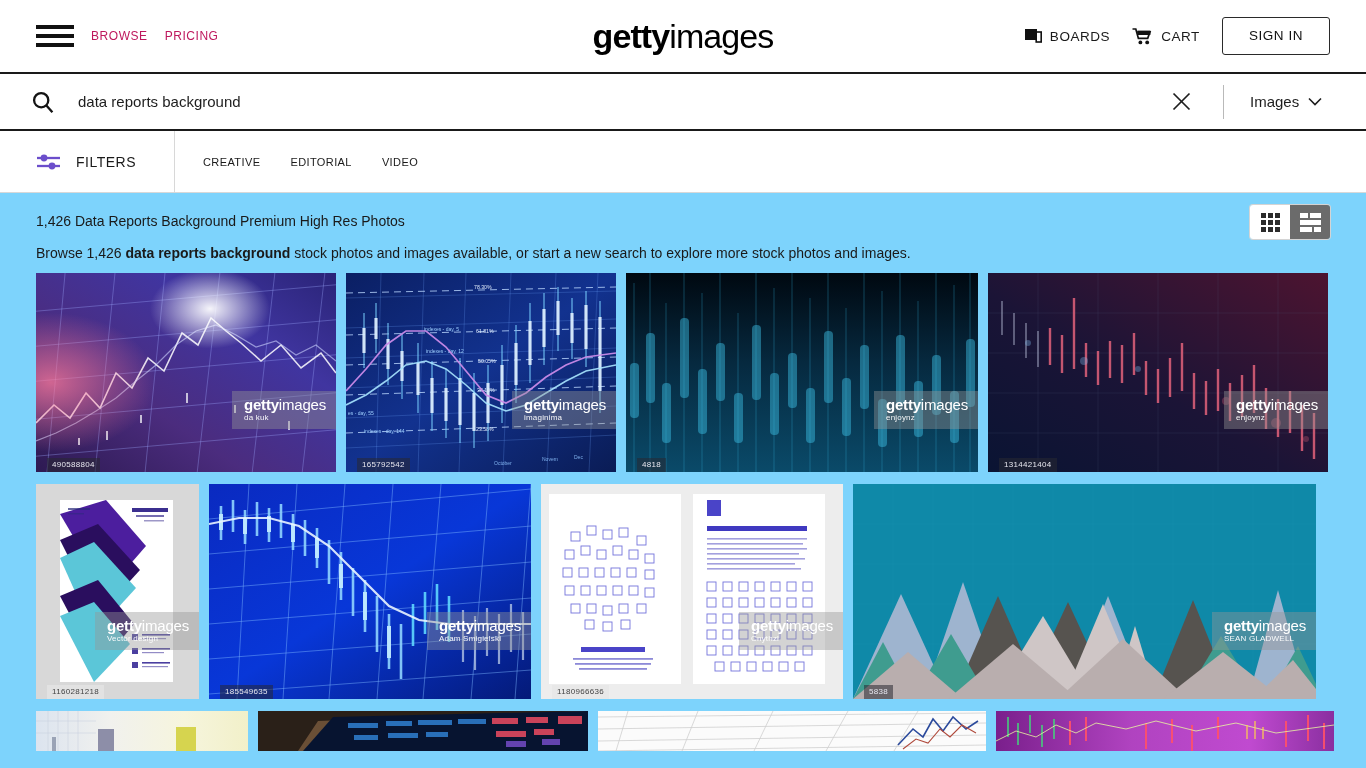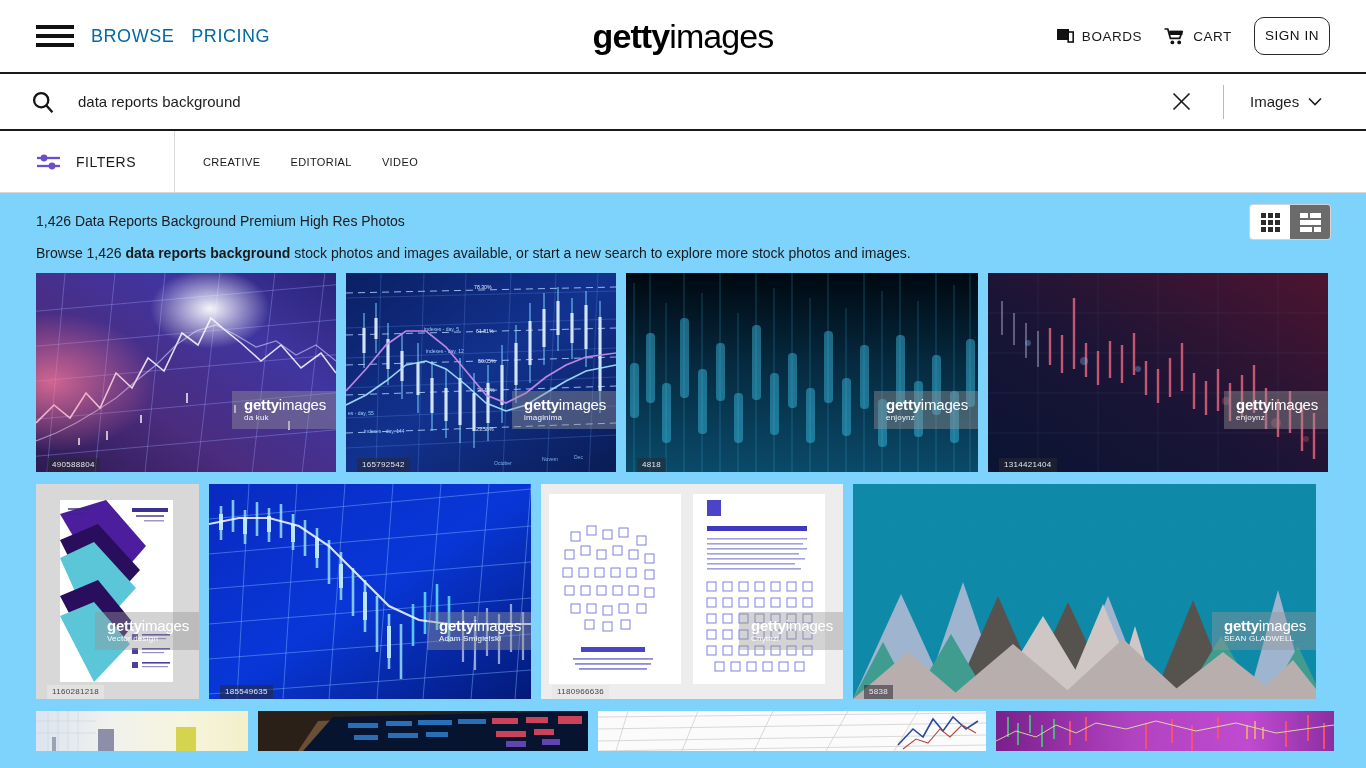--- a/index.html
+++ b/index.html
@@ -33,23 +33,23 @@
     display: flex; flex-direction: column;
     justify-content: space-between;
     cursor: pointer;
     padding: 2px 0;
   }
   .hamburger span {
     display: block; height: 4px; width: 100%;
     background: #111; border-radius: 0;
   }
   .hdr-link {
-    font-size: 18px;
+    font-size: 12px;
     letter-spacing: .55px;
-    color: #0369a1;
+    color: #be185d;
     text-decoration: none;
     cursor: pointer;
     white-space: nowrap;
   }
   .logo {
     position: absolute;
     left: 50%;
     top: 50%;
     transform: translate(-50%, -50%);
     font-size: 34px;
@@ -75,22 +75,22 @@
     font-size: 13.5px;
     letter-spacing: .55px;
     color: #1a1a1a;
   }
   .btn-signin {
     border: 1px solid #2a2a2a;
     background: #fff;
     color: #111;
     font-size: 13.5px;
     letter-spacing: .55px;
-    padding: 11px 10px;
-    border-radius: 10px;
+    padding: 11px 26px;
+    border-radius: 3px;
     cursor: pointer;
     font-family: inherit;
     line-height: 1;
   }
 
   
   #search-bar {
     position: relative;
     height: 57px;
     background: #fff;

